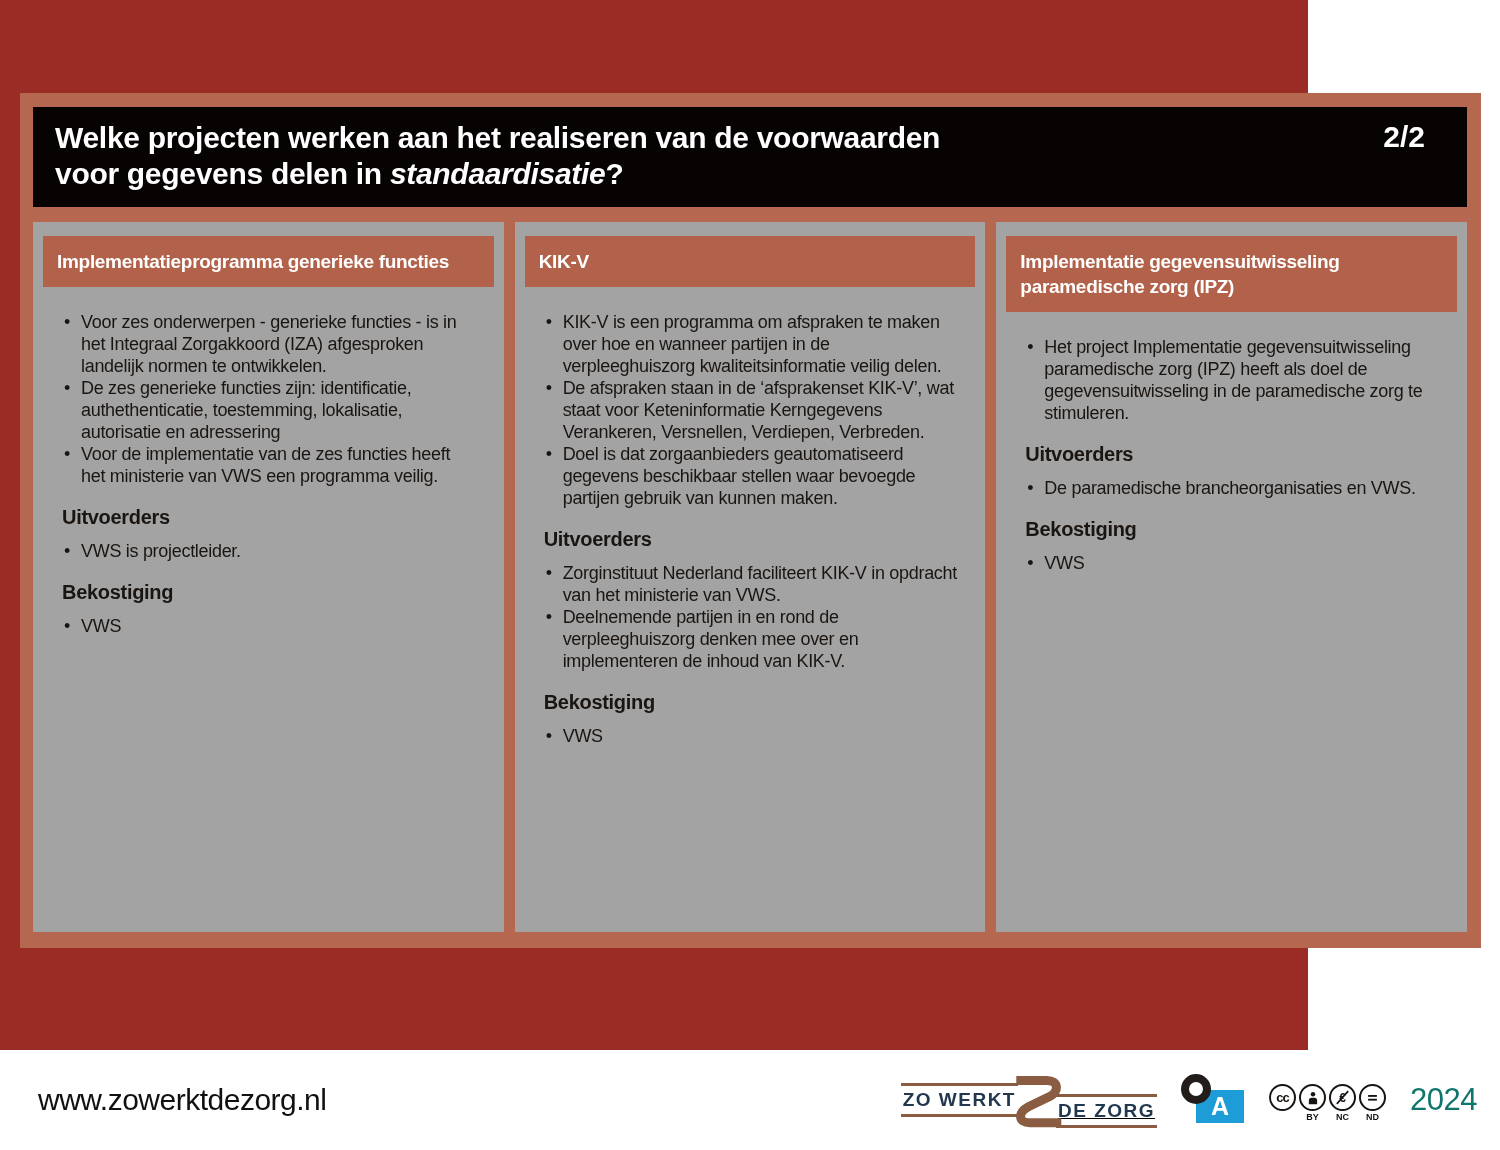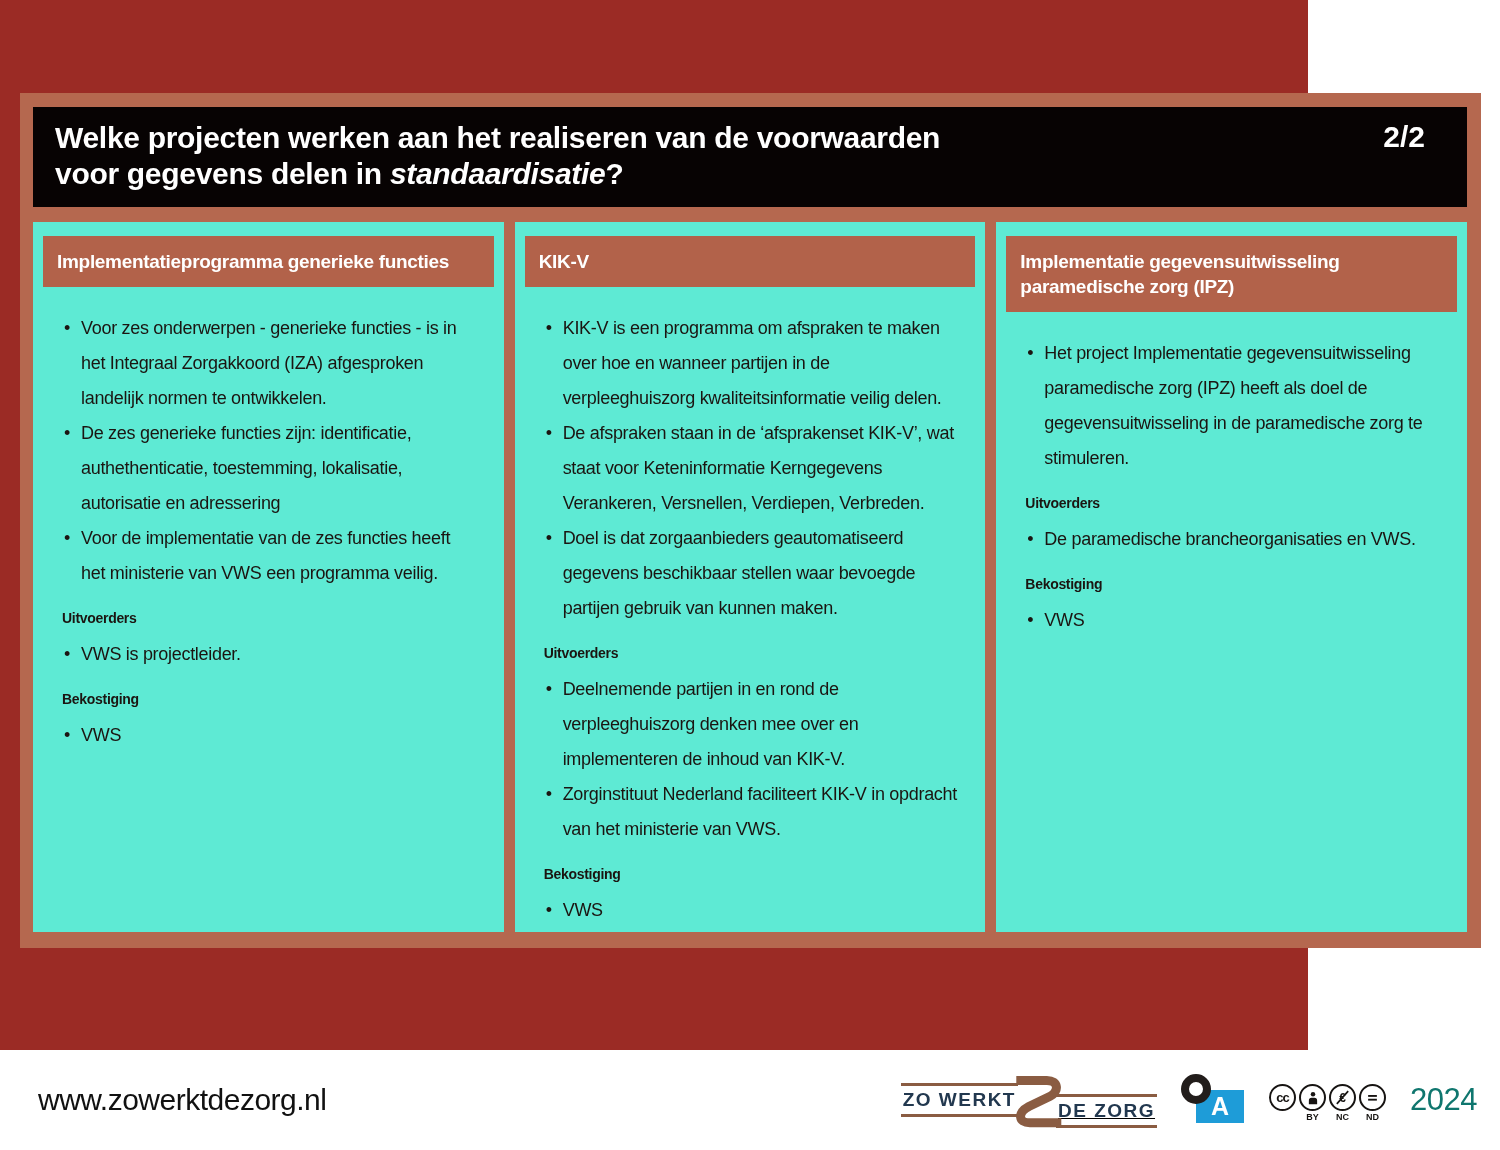--- a/index.html
+++ b/index.html
@@ -15,33 +15,33 @@
   .header-bar {
     position:absolute; left:13px; top:14px; width:1434px; height:100px;
     background:#070303; color:#ffffff; display:flex; justify-content:space-between;
     padding:13px 42px 0 22px;
   }
   .title { font-size:30px; line-height:36px; font-weight:bold; letter-spacing:-0.3px; }
   .title em { font-style:italic; }
   .page-num { font-size:30px; font-weight:bold; }
 
   .cards { position:absolute; left:13px; top:129px; width:1434px; height:710px; display:flex; gap:11px; }
-  .card { flex:1; background:#5eead4; color:#1B1511; }
+  .card { flex:1; background:#a3a3a3; color:#1B1511; }
 
   .card-header {
     background:#B2624A; color:#ffffff; margin:14px 10px 0 10px; padding:13px 14px;
     font-size:19px; line-height:25px; font-weight:bold; letter-spacing:-0.3px;
   }
   .card-body { padding:24px 26px 0 29px; }
 
-  ul.bullets { list-style:none; font-size:18px; line-height:35px; letter-spacing:-0.3px; }
+  ul.bullets { list-style:none; font-size:18px; line-height:22px; letter-spacing:-0.3px; }
   ul.bullets li { position:relative; padding-left:19px; }
   ul.bullets li::before { content:"\2022"; position:absolute; left:2px; }
 
-  h3.section-heading { font-size:14px; font-weight:bold; margin:19px 0 11px 0; letter-spacing:-0.3px; }
+  h3.section-heading { font-size:20px; font-weight:bold; margin:19px 0 11px 0; letter-spacing:-0.3px; }
 
   .footer {
     position:absolute; left:0; top:1050px; width:1500px; height:100px; background:#ffffff;
     display:flex; align-items:center; justify-content:space-between; padding:0 23px 0 38px;gap:22px;
   }
   .website { font-size:30px; letter-spacing:-0.5px; color:#111111; }
   .footer-right { display:flex; align-items:center; gap:24px; }
 
   
   .zwdz { display:flex; align-items:center; height:64px; }
@@ -109,22 +109,22 @@
         <section class="card">
           <h2 class="card-header">KIK-V</h2>
           <div class="card-body">
             <ul class="bullets">
               <li>KIK-V is een programma om afspraken te maken over hoe en wanneer partijen in de verpleeghuiszorg kwaliteitsinformatie veilig delen.</li>
               <li>De afspraken staan in de ‘afsprakenset KIK-V’, wat staat voor Keteninformatie Kerngegevens Verankeren, Versnellen, Verdiepen, Verbreden.</li>
               <li>Doel is dat zorgaanbieders geautomatiseerd gegevens beschikbaar stellen waar bevoegde partijen gebruik van kunnen maken.</li>
             </ul>
             <h3 class="section-heading">Uitvoerders</h3>
             <ul class="bullets">
+              <li>Zorginstituut Nederland faciliteert KIK-V in opdracht van het ministerie van VWS.</li>
               <li>Deelnemende partijen in en rond de verpleeghuiszorg denken mee over en implementeren de inhoud van KIK-V.</li>
-              <li>Zorginstituut Nederland faciliteert KIK-V in opdracht van het ministerie van VWS.</li>
             </ul>
             <h3 class="section-heading">Bekostiging</h3>
             <ul class="bullets">
               <li>VWS</li>
             </ul>
           </div>
         </section>
 
         <section class="card">
           <h2 class="card-header">Implementatie gegevensuitwisseling paramedische zorg (IPZ)</h2>

